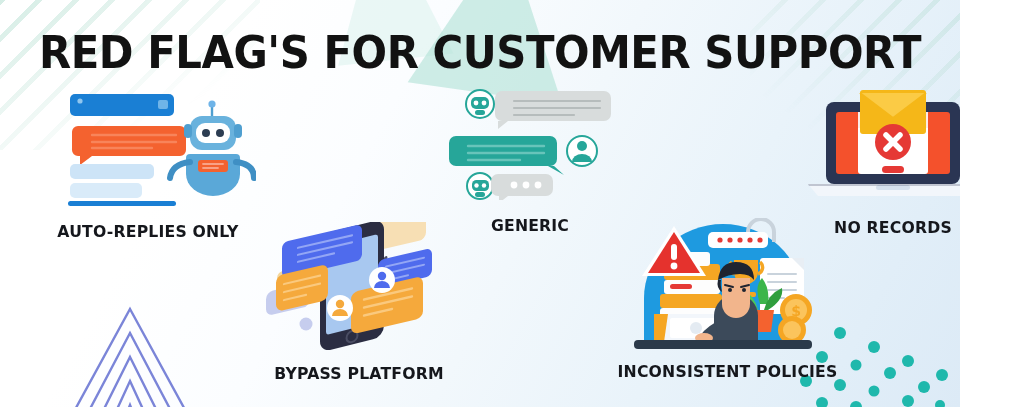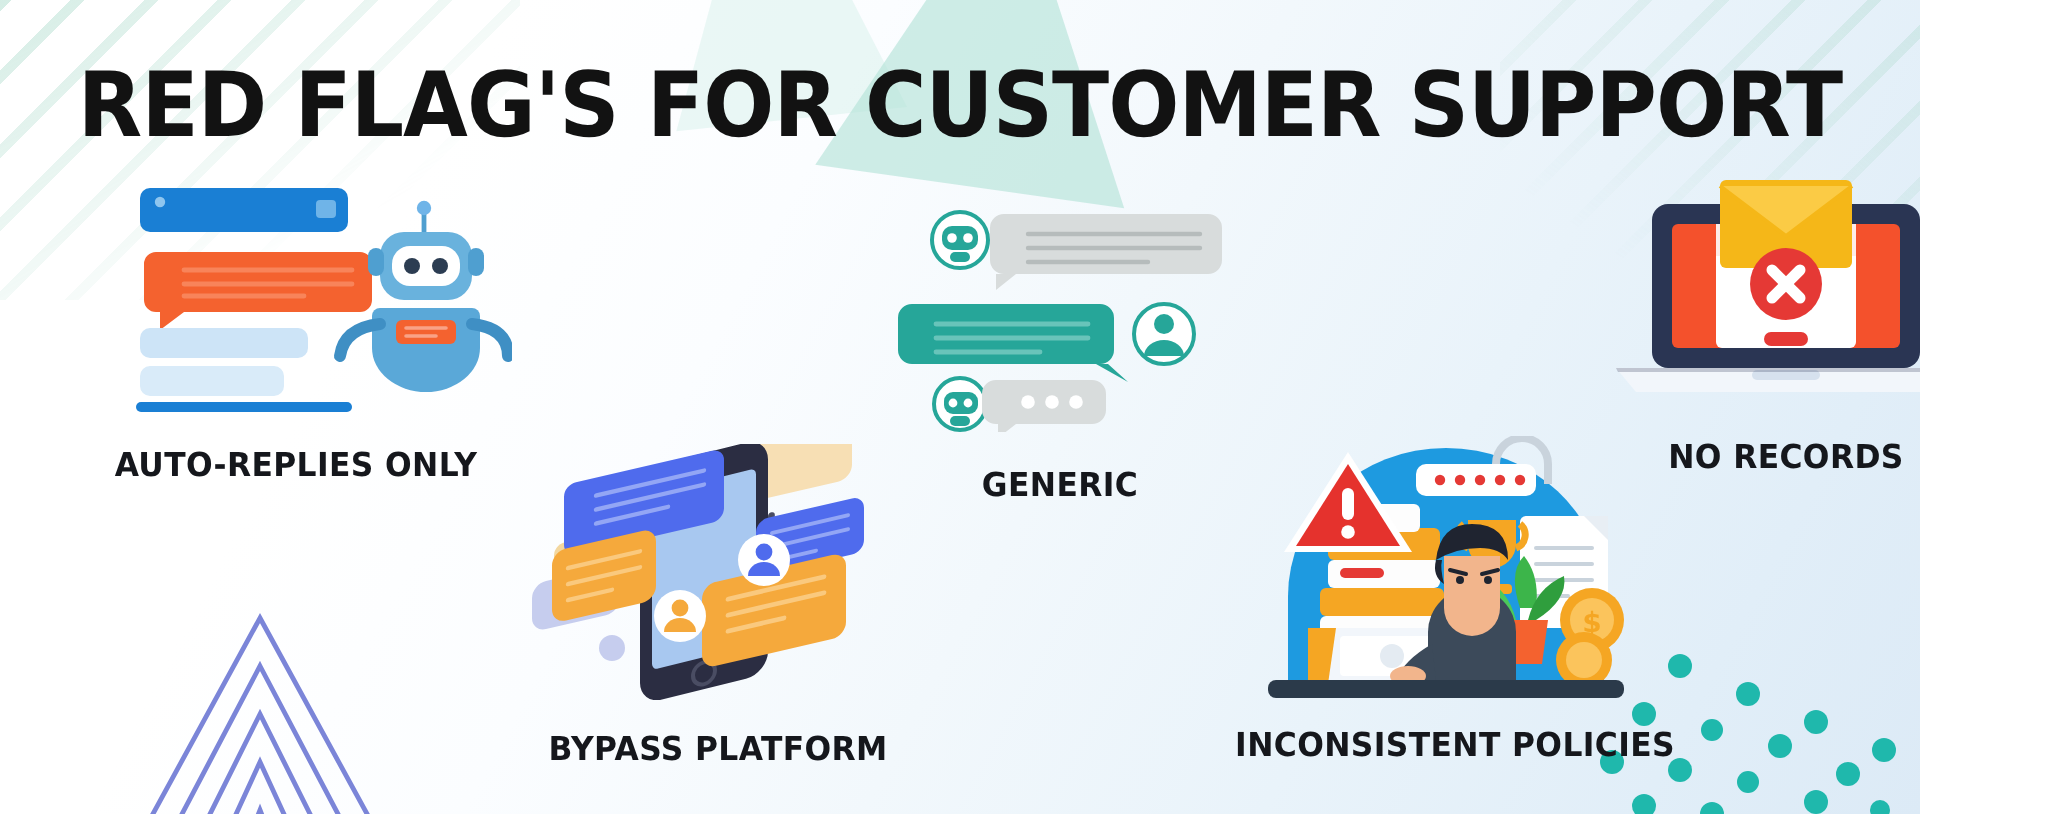--- a/index.html
+++ b/index.html
@@ -81,21 +81,21 @@
     font-size:16.5px;
     letter-spacing:0.2px;
     color:#15171c;
     text-align:center;
     white-space:nowrap;
     transform:scaleX(0.95);
   }
 
   
   #item-auto      { left:40px;  top:88px;  width:216px; }
-  #item-generic   { left:440px; top:104px;  width:180px; }
+  #item-generic   { left:440px; top:88px;  width:180px; }
   #item-records   { left:800px; top:88px;  width:186px; }
   #item-bypass    { left:258px; top:222px; width:202px; }
   #item-policies  { left:612px; top:218px; width:222px; }
 
   #item-auto .label     { margin-top:12px; }
   #item-generic .label  { margin-top:12px; }
   #item-records .label  { margin-top:10px; }
   #item-bypass .label   { margin-top:10px; }
   #item-policies .label { margin-top:8px;  }
 </style>

